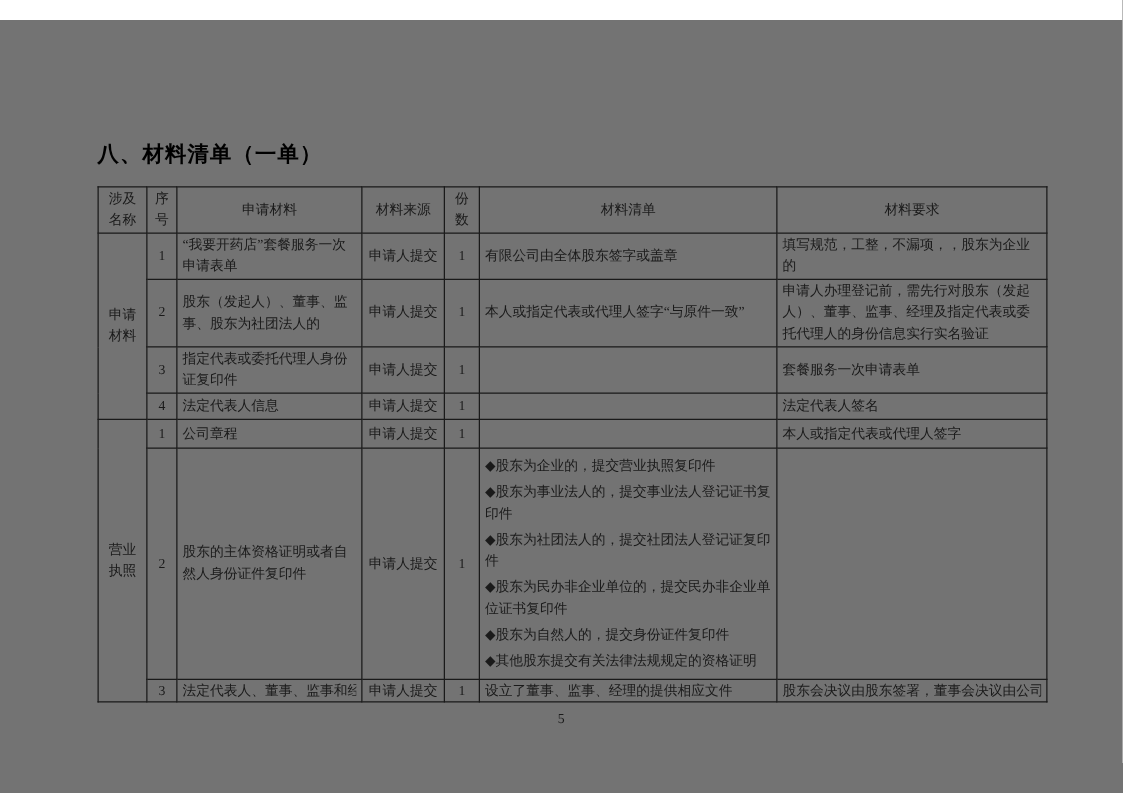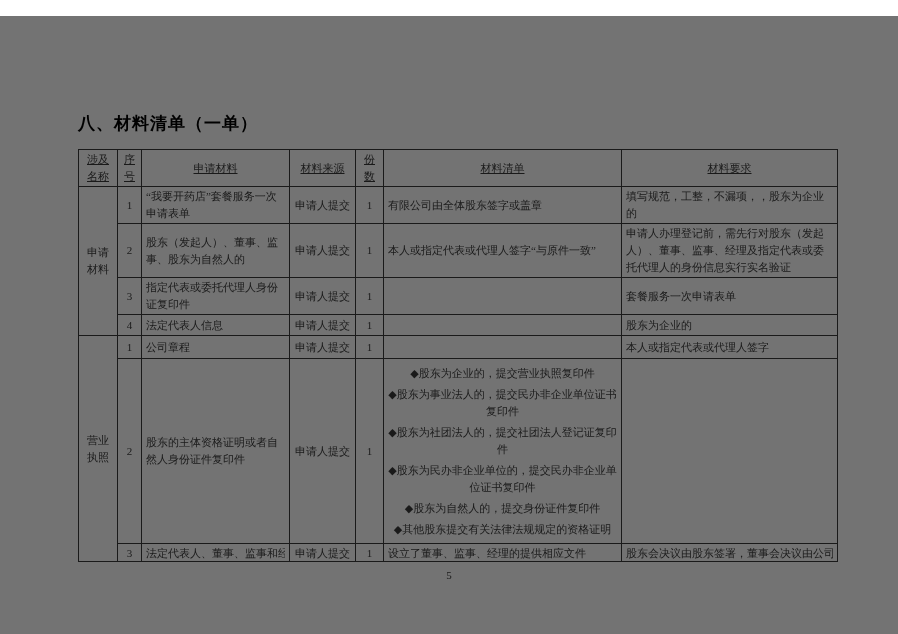--- a/index.html
+++ b/index.html
@@ -39,29 +39,29 @@
     padding: 1px 4px;
     vertical-align: middle;
     word-break: break-all;
   }
   table.materials th {
     font-weight: 400;
     text-align: center;
   }
   td.c-center { text-align: center; }
   td.c-left   { text-align: left; }
-  tr.hdr      { height: 30px; text-decoration: underline; }
+  tr.hdr      { height: 30px; }
   tr.r-a { height: 36px; }
   tr.r-b { height: 54px; }
   tr.r-c { height: 34px; }
   tr.r-d { height: 21px; }
   tr.r-e { height: 23px; }
   tr.r-f { height: 185px; }
   tr.r-g { height: 17px; }
-  td.bullets-cell { vertical-align: middle; text-align: center; }
+  td.bullets-cell { vertical-align: middle; }
   .bullet { margin: 4px 0; }
   tr.r-g td { padding: 1px 4px; }
   .clip {
     max-height: 15px;
     overflow: hidden;
     white-space: nowrap;
   }
   .page-number {
     position: absolute;
     left: 0;
@@ -105,60 +105,60 @@
       <td rowspan="4" class="c-center">申请材料</td>
       <td class="c-center">1</td>
       <td class="c-left">“我要开药店”套餐服务一次申请表单</td>
       <td class="c-center">申请人提交</td>
       <td class="c-center">1</td>
       <td class="c-left">有限公司由全体股东签字或盖章</td>
       <td class="c-left">填写规范，工整，不漏项，，股东为企业的</td>
     </tr>
     <tr class="r-b">
       <td class="c-center">2</td>
-      <td class="c-left">股东（发起人）、董事、监事、股东为自然人的</td>
+      <td class="c-left">股东（发起人）、董事、监事、股东为社团法人的</td>
       <td class="c-center">申请人提交</td>
       <td class="c-center">1</td>
       <td class="c-left">本人或指定代表或代理人签字“与原件一致”</td>
       <td class="c-left">申请人办理登记前，需先行对股东（发起人）、董事、监事、经理及指定代表或委托代理人的身份信息实行实名验证</td>
     </tr>
     <tr class="r-c">
       <td class="c-center">3</td>
       <td class="c-left">指定代表或委托代理人身份证复印件</td>
       <td class="c-center">申请人提交</td>
       <td class="c-center">1</td>
       <td class="c-left"></td>
       <td class="c-left">套餐服务一次申请表单</td>
     </tr>
     <tr class="r-d">
       <td class="c-center">4</td>
       <td class="c-left">法定代表人信息</td>
       <td class="c-center">申请人提交</td>
       <td class="c-center">1</td>
       <td class="c-left"></td>
-      <td class="c-left">股东为企业的</td>
+      <td class="c-left">法定代表人签名</td>
     </tr>
 
     <tr class="r-e">
       <td rowspan="3" class="c-center">营业执照</td>
       <td class="c-center">1</td>
       <td class="c-left">公司章程</td>
       <td class="c-center">申请人提交</td>
       <td class="c-center">1</td>
       <td class="c-left"></td>
       <td class="c-left">本人或指定代表或代理人签字</td>
     </tr>
     <tr class="r-f">
       <td class="c-center">2</td>
       <td class="c-left">股东的主体资格证明或者自然人身份证件复印件</td>
       <td class="c-center">申请人提交</td>
       <td class="c-center">1</td>
       <td class="c-left bullets-cell">
         <div class="bullet">◆股东为企业的，提交营业执照复印件</div>
-        <div class="bullet">◆股东为事业法人的，提交民办非企业单位证书复印件</div>
+        <div class="bullet">◆股东为事业法人的，提交事业法人登记证书复印件</div>
         <div class="bullet">◆股东为社团法人的，提交社团法人登记证复印件</div>
         <div class="bullet">◆股东为民办非企业单位的，提交民办非企业单位证书复印件</div>
         <div class="bullet">◆股东为自然人的，提交身份证件复印件</div>
         <div class="bullet">◆其他股东提交有关法律法规规定的资格证明</div>
       </td>
       <td class="c-left"></td>
     </tr>
     <tr class="r-g">
       <td class="c-center">
             <div class="clip">3</div>

